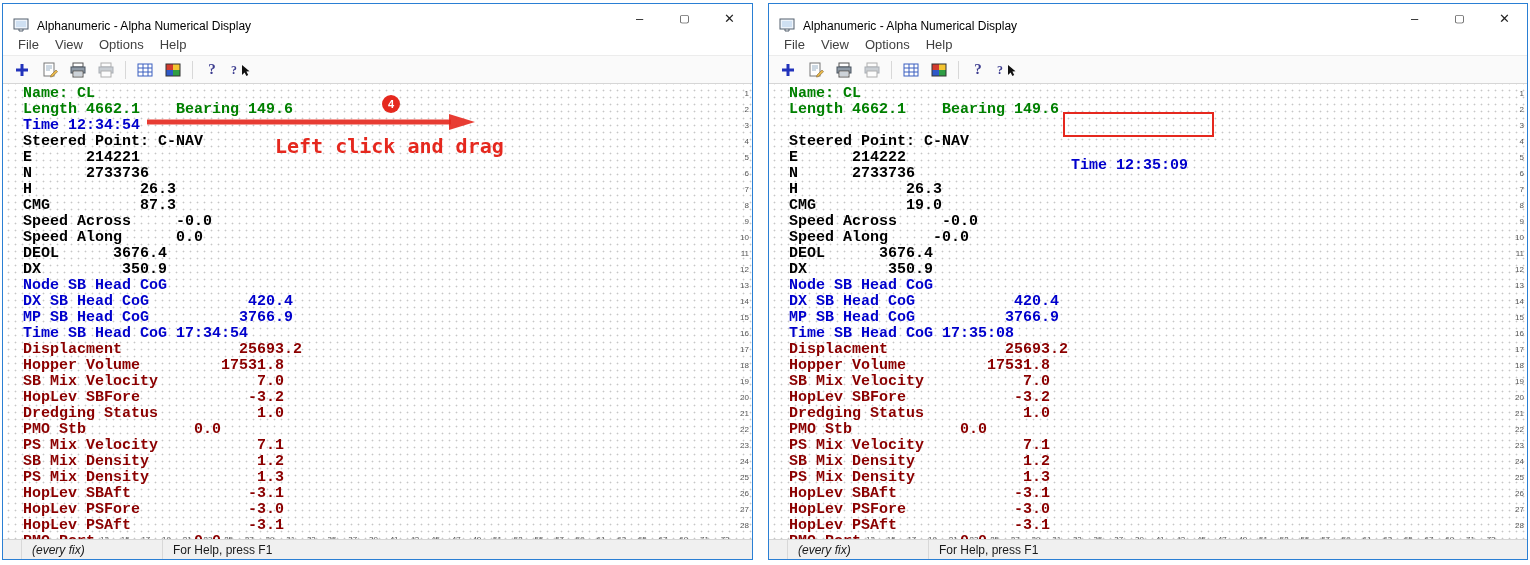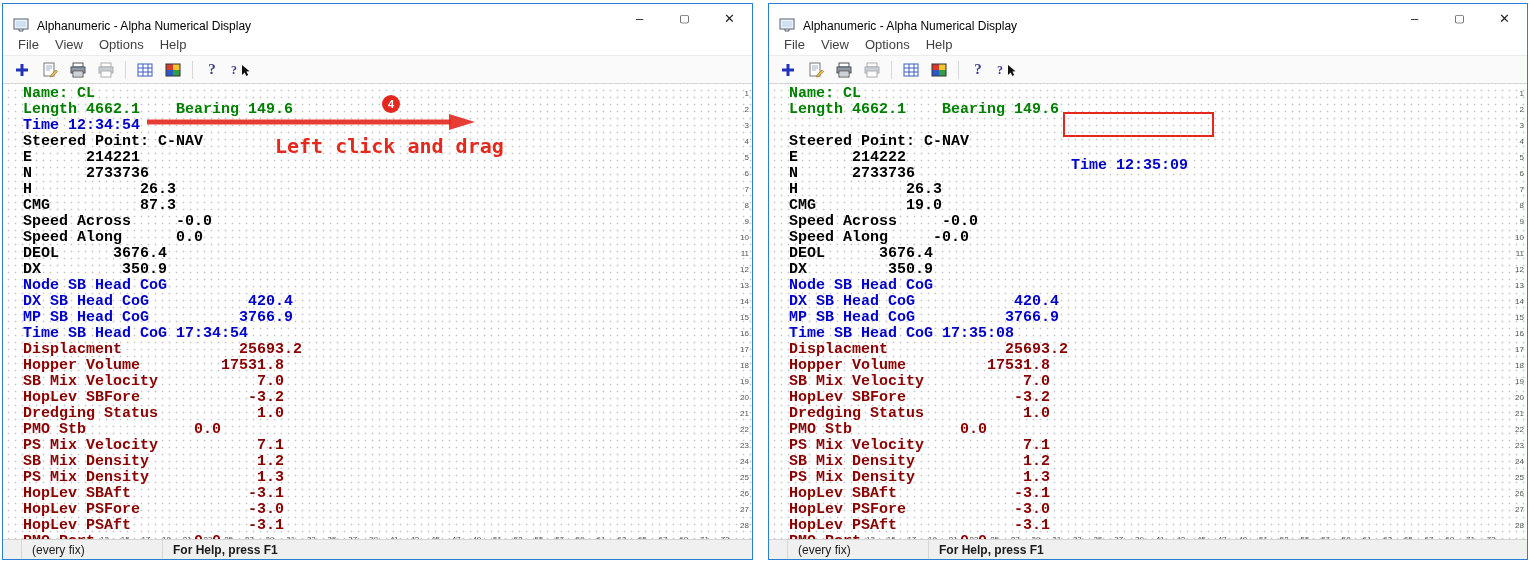--- a/index.html
+++ b/index.html
@@ -64,22 +64,22 @@
   .anno-left{left:272px;top:54px;}
   .anno-right{left:428px;top:62px;}
   .time-box{position:absolute;left:294px;top:28px;width:151px;height:25px;
             border:2px solid var(--anno);box-sizing:border-box;}
   .float-time{position:absolute;left:302px;top:33px;white-space:pre;margin-top:41px;}
 
   .statusbar{flex:0 0 19px;background:#f0f0f0;border-top:1px solid #d4d4d4;
              display:flex;align-items:center;font-size:12px;color:#1a1a1a;}
   .status-cell0{width:18px;align-self:stretch;border-right:1px solid #d8d8d8;}
   .status-panel{padding:0 10px;min-width:120px;align-self:stretch;
-                display:flex;align-items:center;border-right:1px solid #d8d8d8;}
-  .status-help{padding-left:10px;font-weight:bold;}
+                display:flex;align-items:center;border-right:1px solid #d8d8d8;font-style:italic;}
+  .status-help{padding-left:10px;}
 </style>
 </head>
 <body>
 
 <div class="win" id="win-left">
   <div class="titlebar">
     <span class="title-icon">
       <svg width="16" height="16" viewBox="0 0 16 16">
         <rect x="1" y="2" width="14" height="10" fill="#eef4fb" stroke="#55606e"></rect>
         <rect x="3" y="4" width="10" height="6" fill="#cfe0f2"></rect>

